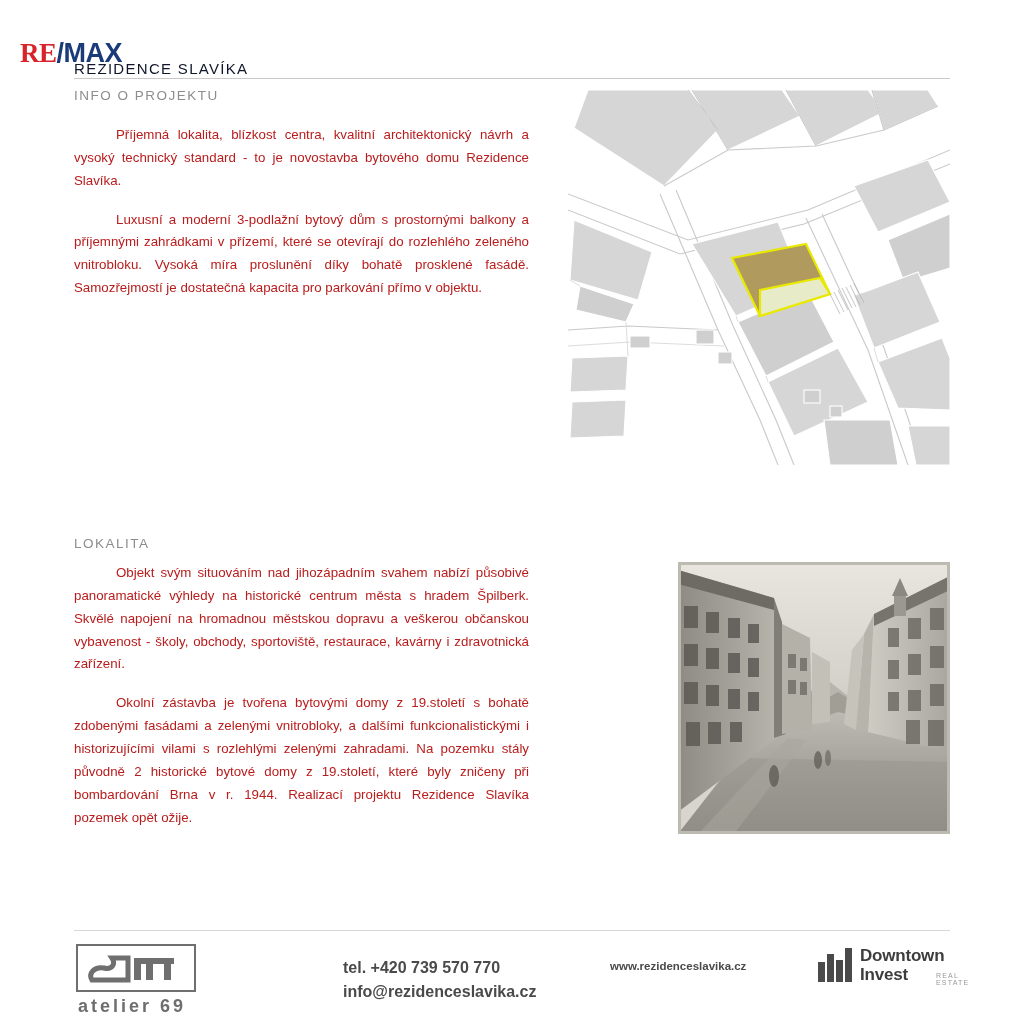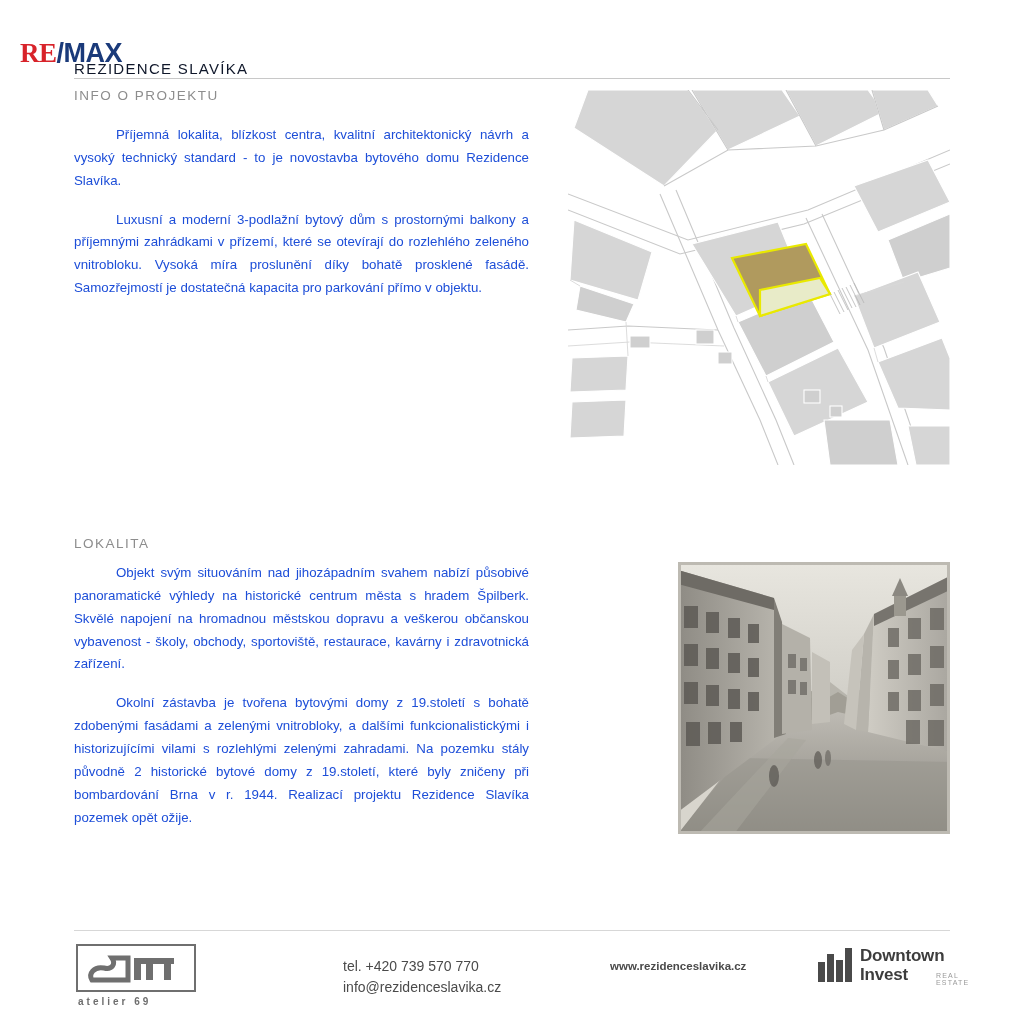--- a/index.html
+++ b/index.html
@@ -65,21 +65,21 @@
   }
   .label-info { left: 74px; top: 88px; }
   .label-lokalita { left: 74px; top: 536px; }
 
   
   .text-col {
     position: absolute;
     width: 455px;
     font-size: 13.3px;
     line-height: 1.72;
-    color: #1d4ed8;
+    color: #b91c1c;
     text-align: justify;
   }
   .text-col p {
     margin: 0 0 16px 0;
     text-indent: 42px;
   }
   .text-info { left: 74px; top: 124px; }
   .text-lokalita { left: 74px; top: 562px; }
 
   
@@ -117,24 +117,24 @@
     position: absolute;
     left: 76px;
     top: 944px;
     width: 125px;
     height: 72px;
   }
   .footer-contact {
     position: absolute;
     left: 343px;
     top: 956px;
-    font-size: 14px;
+    font-size: 16px;
     line-height: 1.5;
     color: #4a4a4a;
-    font-weight: normal;
+    font-weight: bold;
   }
   .footer-web {
     position: absolute;
     left: 598px;
     top: 960px;
     font-size: 11.5px;
     color: #4a4a4a;
     font-weight: bold;
     margin-left: 12px;
   }
@@ -160,21 +160,21 @@
     left: 118px;
     top: 26px;
     font-size: 7px;
     letter-spacing: 1.2px;
     color: #9a9a9a;
   }
   .atelier-text {
     position: absolute;
     left: 2px;
     top: 52px;
-    font-size: 10px;
+    font-size: 18px;
     letter-spacing: 3px;
     color: #6e6e6e;
     font-weight: bold;
   }
 </style>
 </head>
 <body>
 
 <div class="header">
 

